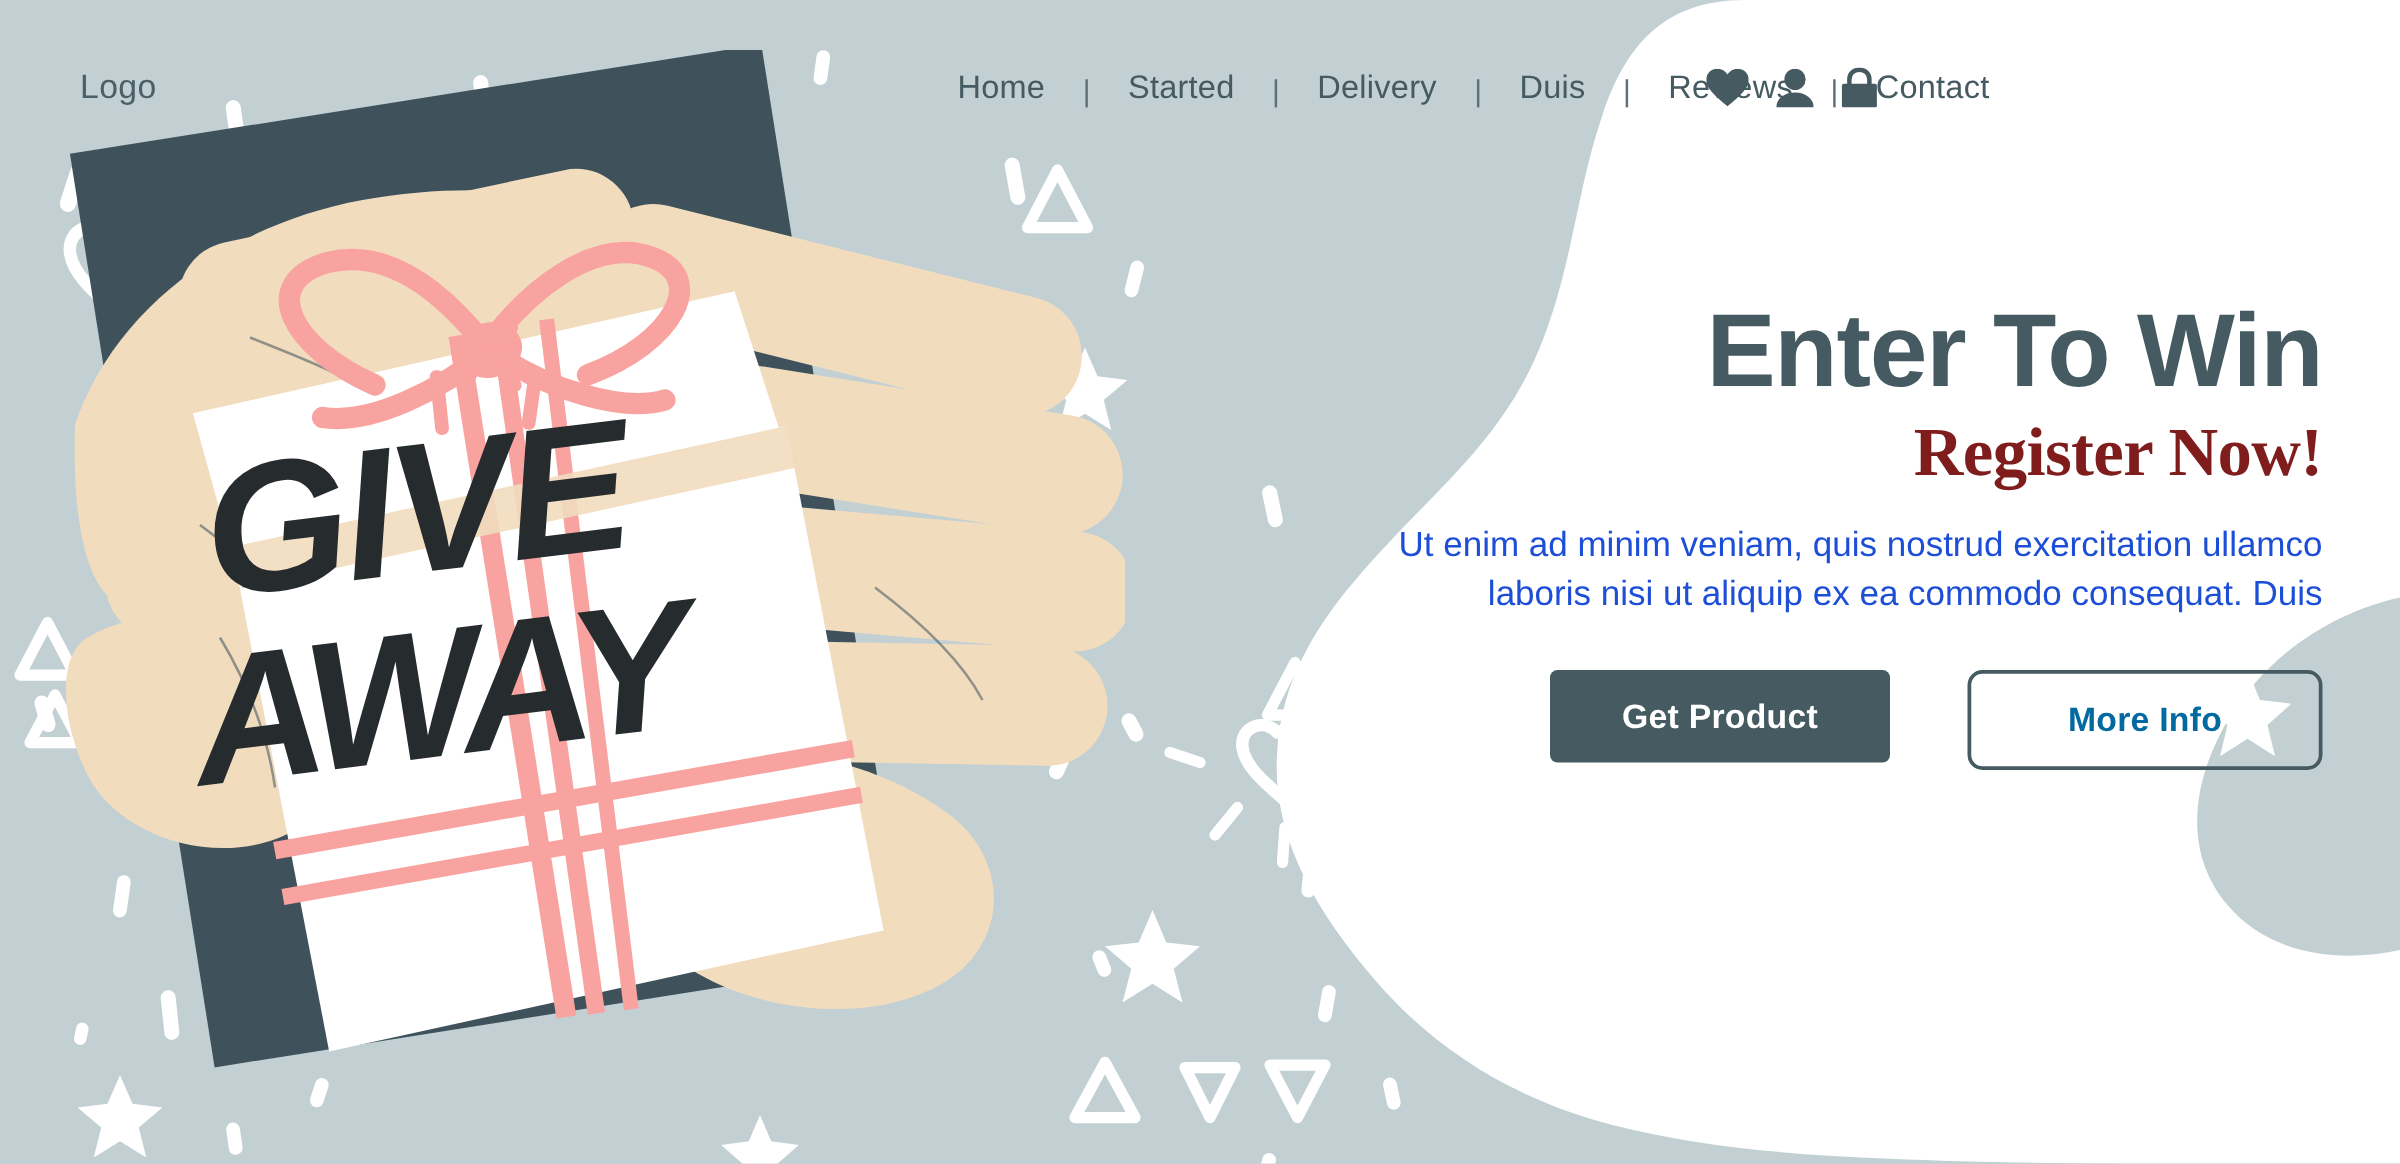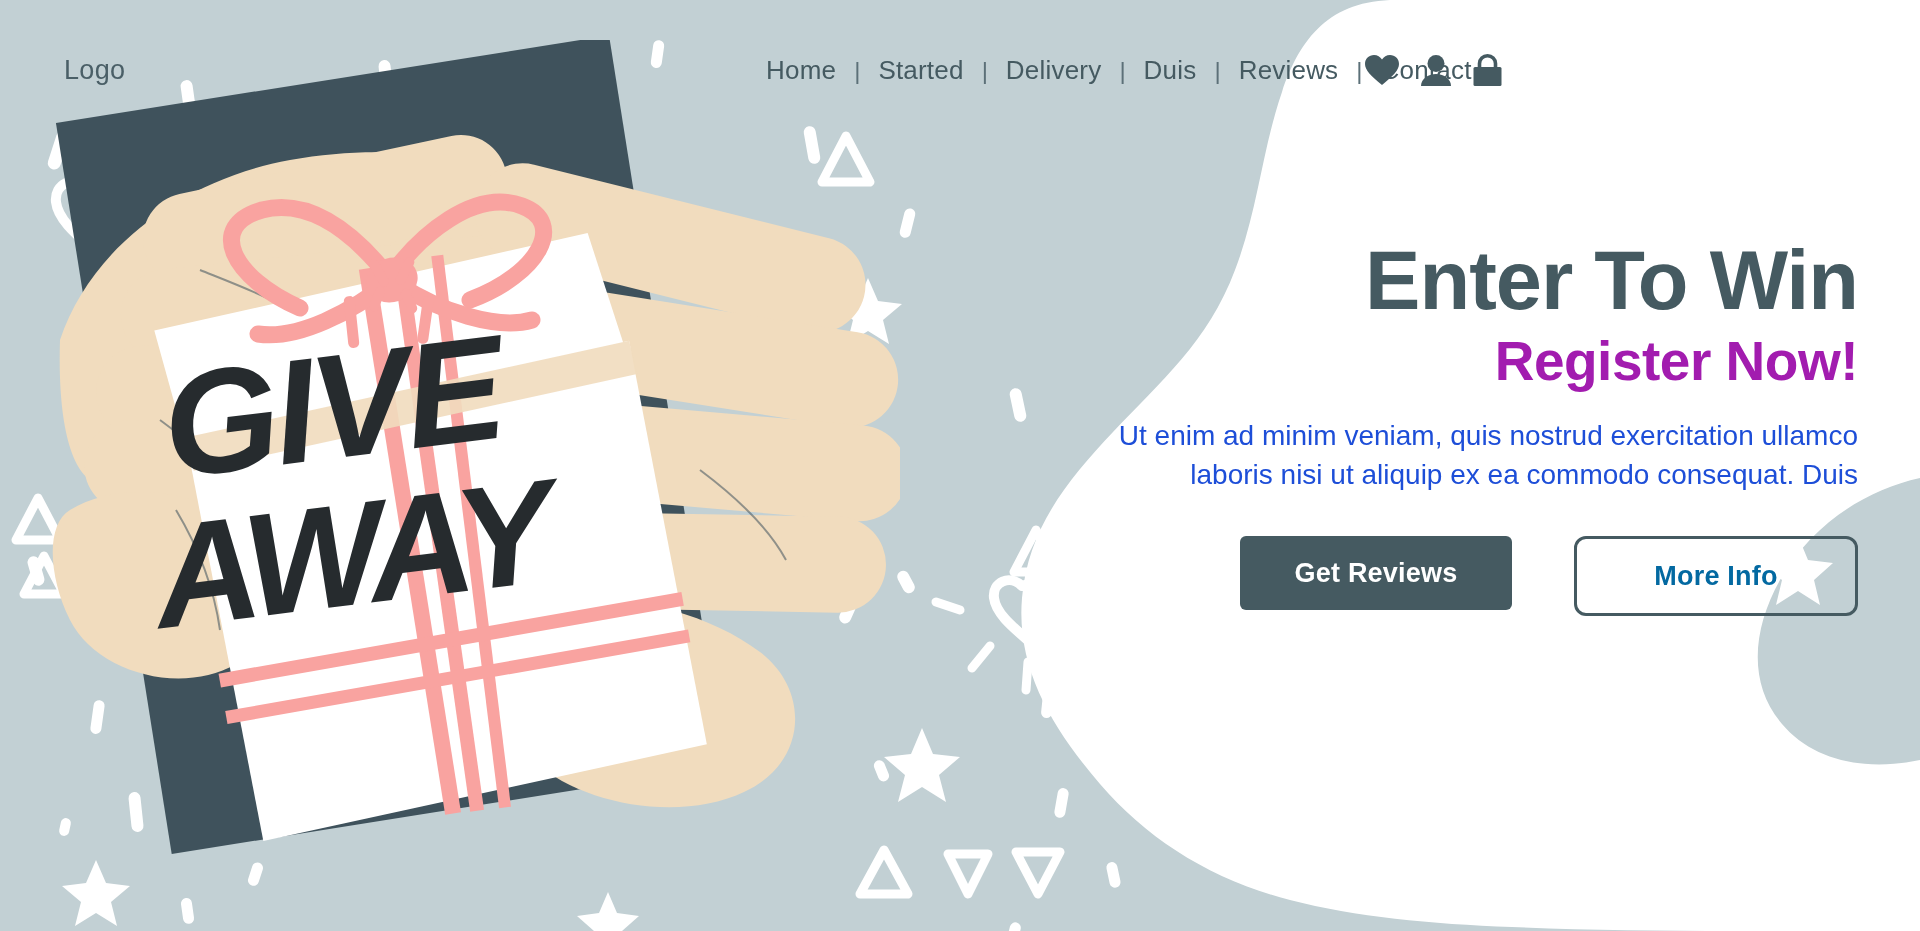--- a/index.html
+++ b/index.html
@@ -21,21 +21,21 @@
   .nav {
     position:absolute; left:0; top:16px; width:1560px; height:108px;
     display:flex; align-items:center; z-index:40;
   }
   .logo {
     position:absolute; left:64px; top:50%; transform:translateY(-50%);
     font-size:27px; color:#4a5f67; letter-spacing:.3px;
   }
   .nav-links {
     position:absolute; left:748px; top:50%; transform:translateY(-50%);
-    display:flex; align-items:center; gap:0px;
+    display:flex; align-items:flex-end; gap:12px;
   }
   .nav-link {
     font-size:26px; color:#455a61; padding:0 18px; text-decoration:none;
     white-space:nowrap; letter-spacing:.2px;
   }
   .nav-sep { font-size:24px; color:#5c7078; line-height:1; }
   .nav-icons {
     position:absolute; right:58px; top:50%; transform:translateY(-50%);
     display:flex; align-items:center; gap:22px;
   }
@@ -45,21 +45,21 @@
   .hero {
     position:absolute; right:62px; top:240px; width:760px;
     text-align:right; z-index:30;
   }
   .hero h1 {
     font-size:83px; line-height:0.98; font-weight:bold;
     color:#455a61; letter-spacing:-1px;
   }
   .hero h2 {
     font-size:55px; line-height:1.05; font-weight:bold;
-    color:#a21caf; margin-top:12px; letter-spacing:-.5px;
+    color:#7f1d1d; margin-top:12px; letter-spacing:-.5px;font-family:Liberation Serif, serif;
   }
   .hero p {
     font-size:28px; line-height:1.38; color:#1d4ed8;
     margin-top:26px; font-weight:normal;
   }
   .btn-row {
     display:flex; justify-content:flex-end; gap:62px; margin-top:42px;
   }
   .btn {
     font-size:27px; font-weight:bold; letter-spacing:.2px;
@@ -289,18 +289,18 @@
       </span>
     </div>
 
   </nav>
 
   <section class="hero">
     <h1>Enter To Win</h1>
     <h2>Register Now!</h2>
     <p>Ut enim ad minim veniam, quis nostrud exercitation ullamco laboris nisi ut aliquip ex ea commodo consequat. Duis</p>
     <div class="btn-row">
-      <button class="btn btn-primary">Get Reviews</button>
+      <button class="btn btn-primary">Get Product</button>
       <button class="btn btn-secondary">More Info</button>
     </div>
   </section>
 
 </div>
 
 </body></html>

